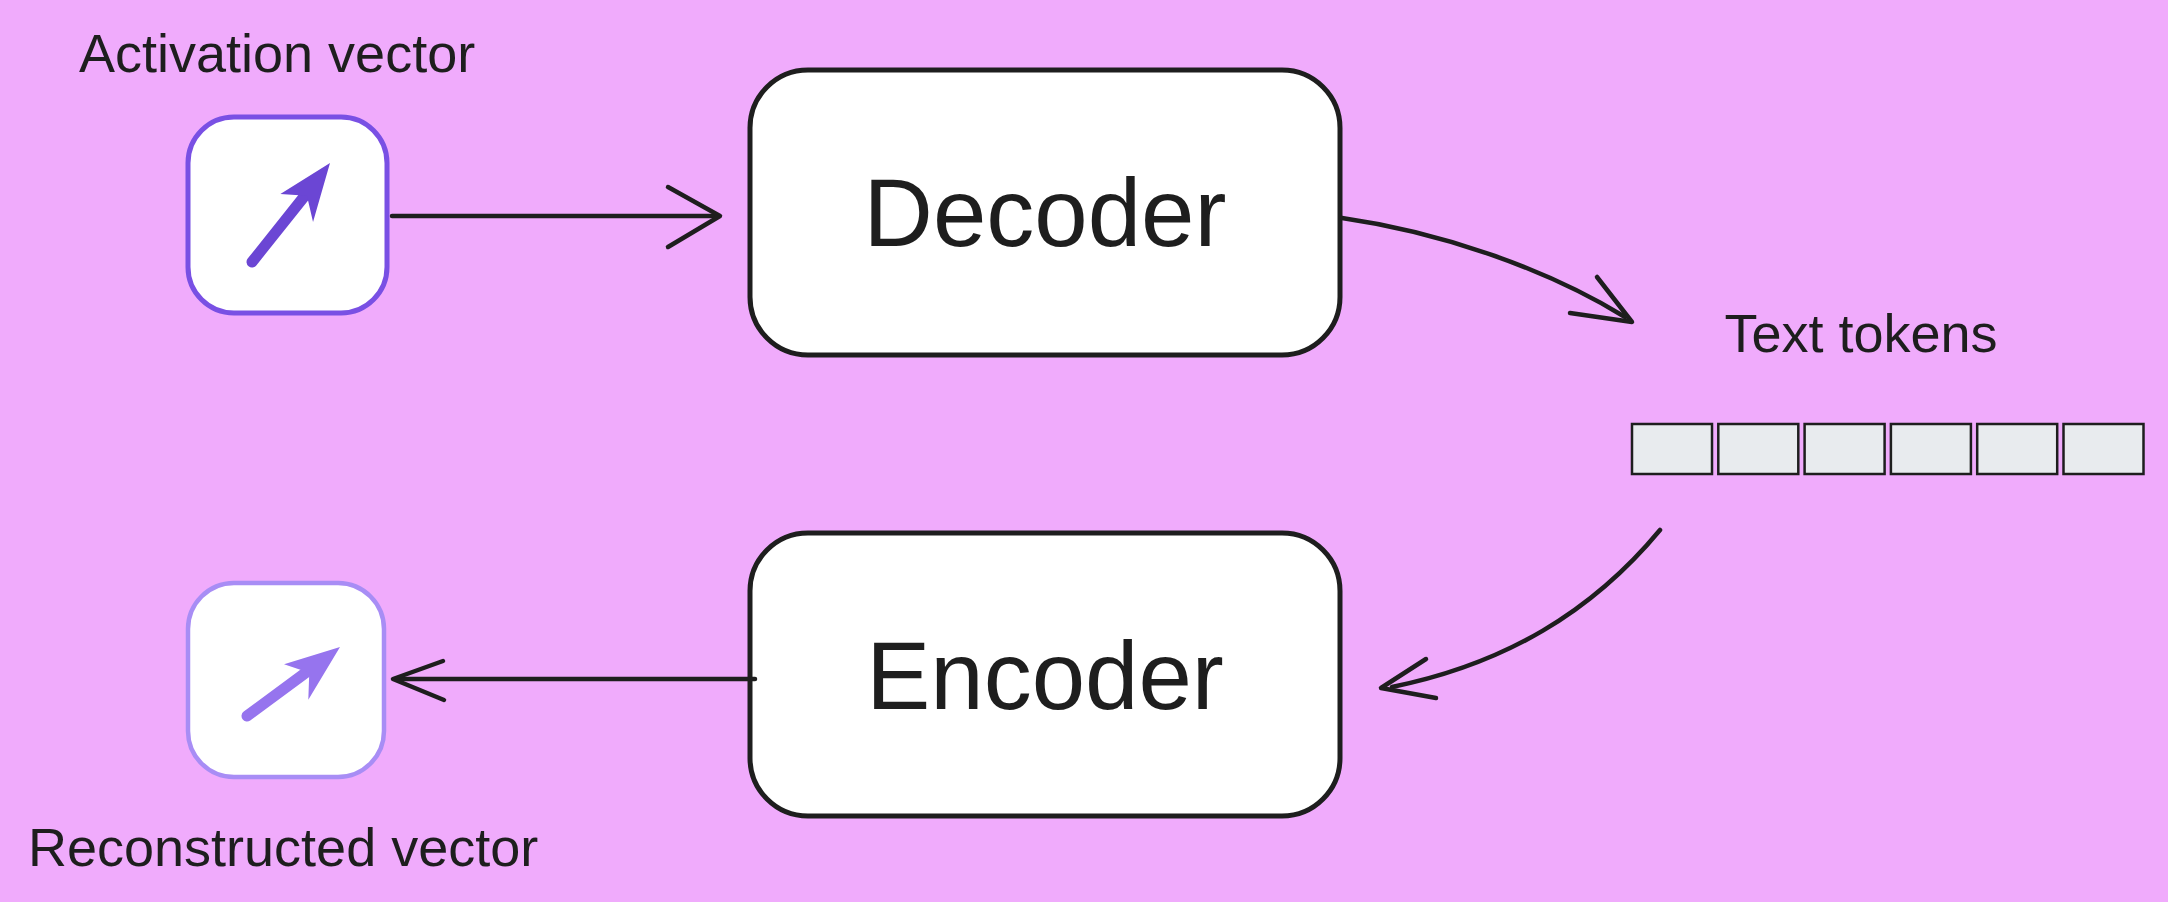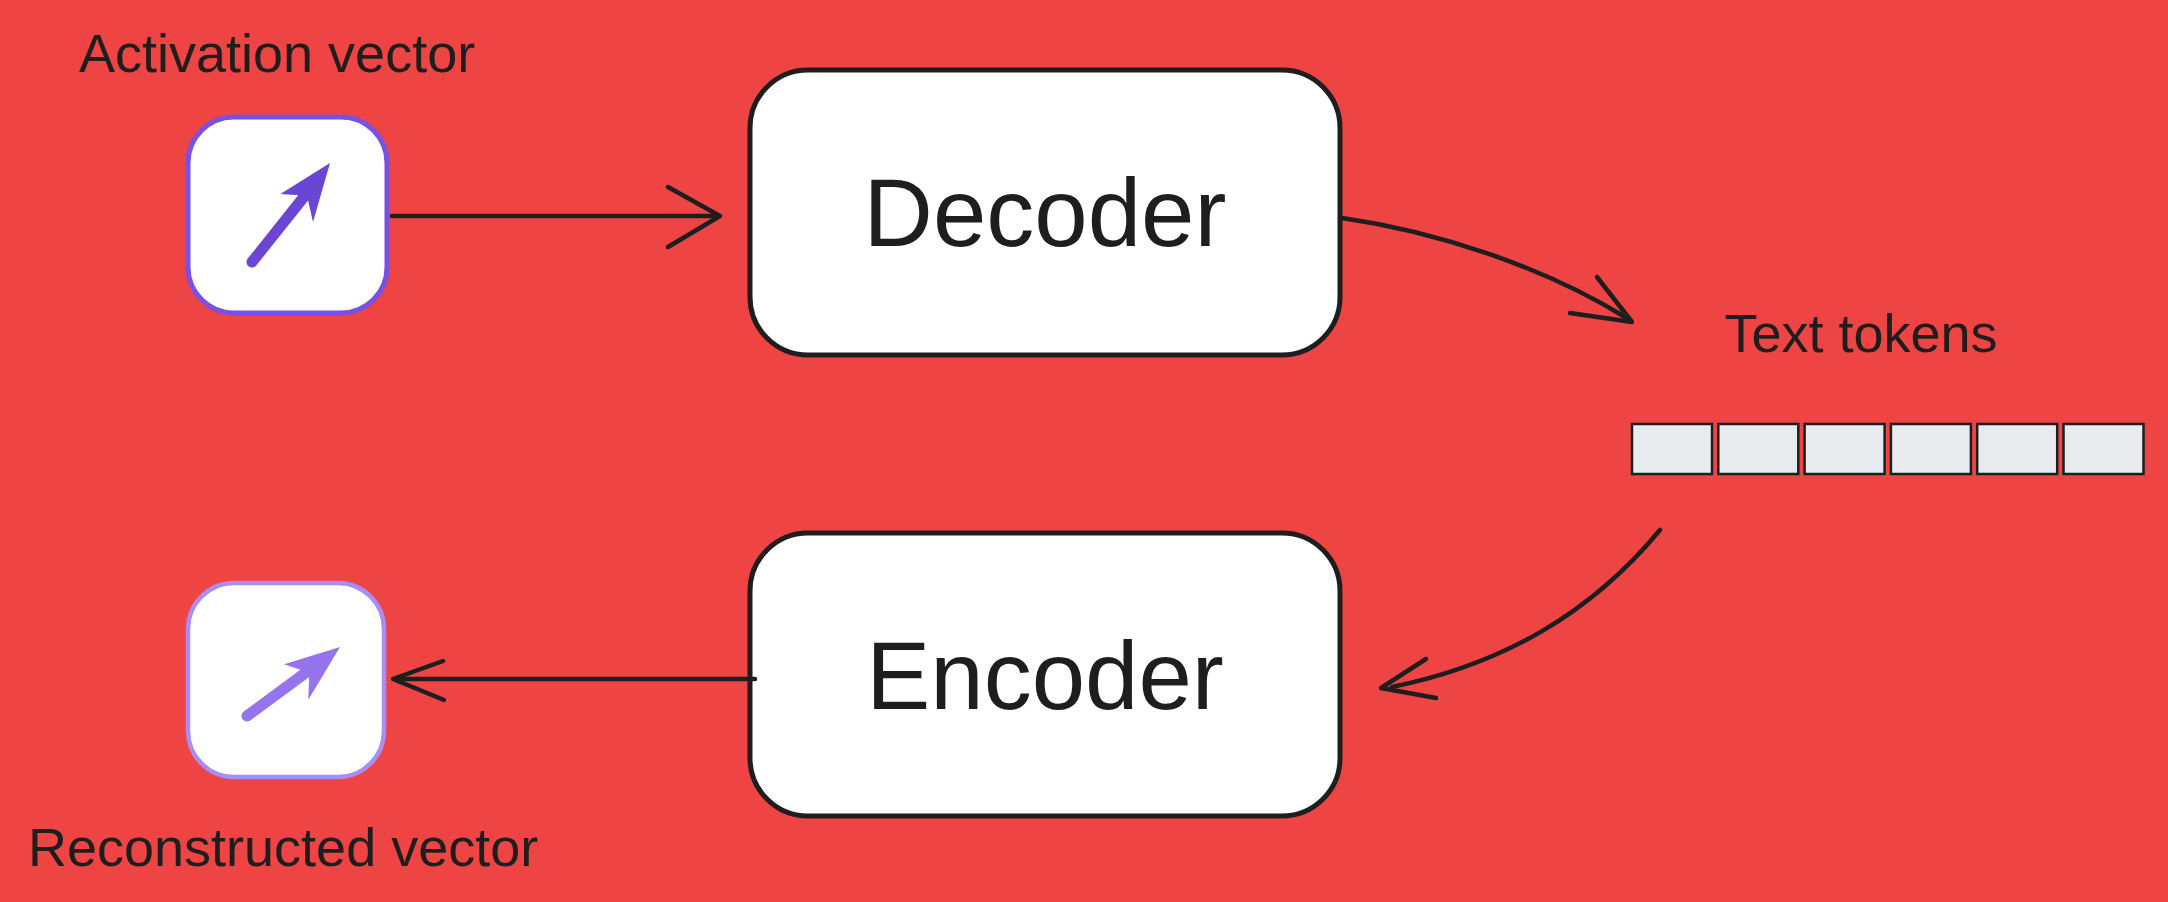--- a/index.html
+++ b/index.html
@@ -4,21 +4,21 @@
 <style>
   html, body {
     margin: 0;
     padding: 0;
     background: #ffffff;
   }
   #stage {
     position: relative;
     width: 2168px;
     height: 902px;
-    background: #ef4444;
+    background: #f0abfc;
     overflow: hidden;
   }
   svg {
     display: block;
     width: 2168px;
     height: 902px;
   }
   text {
     font-family: "Liberation Sans", "DejaVu Sans", sans-serif;
     fill: #1e1e1e;

